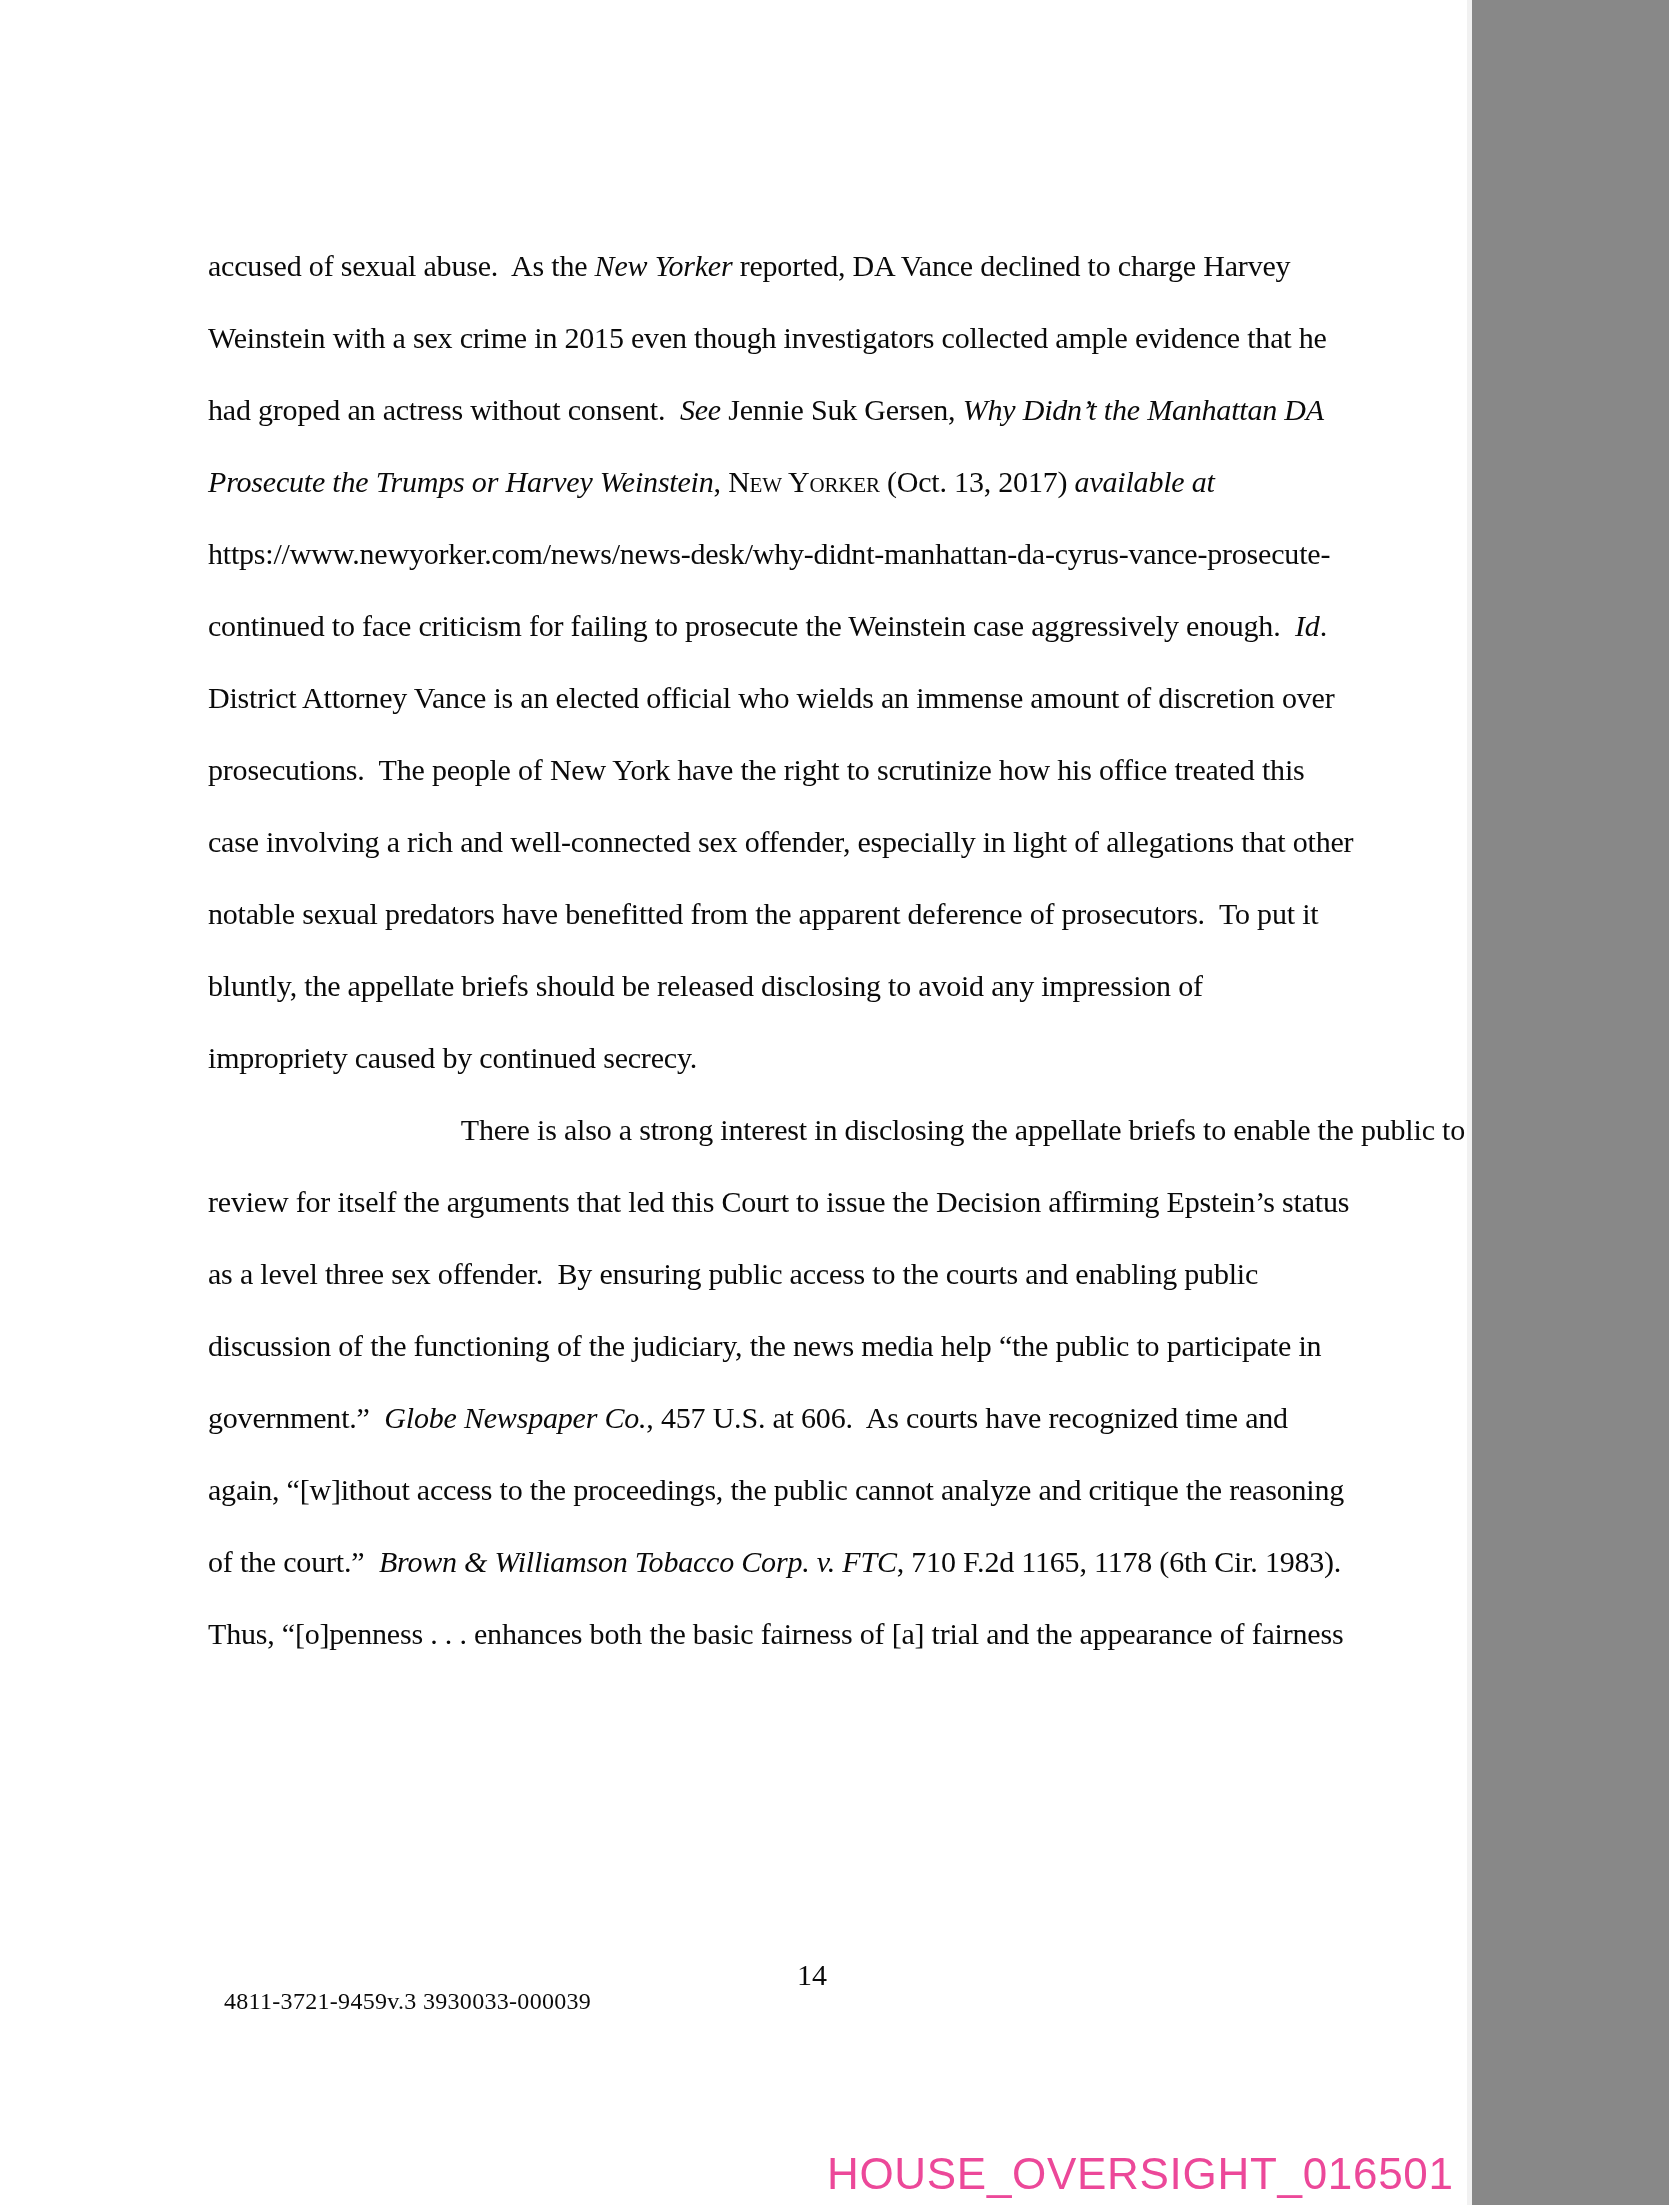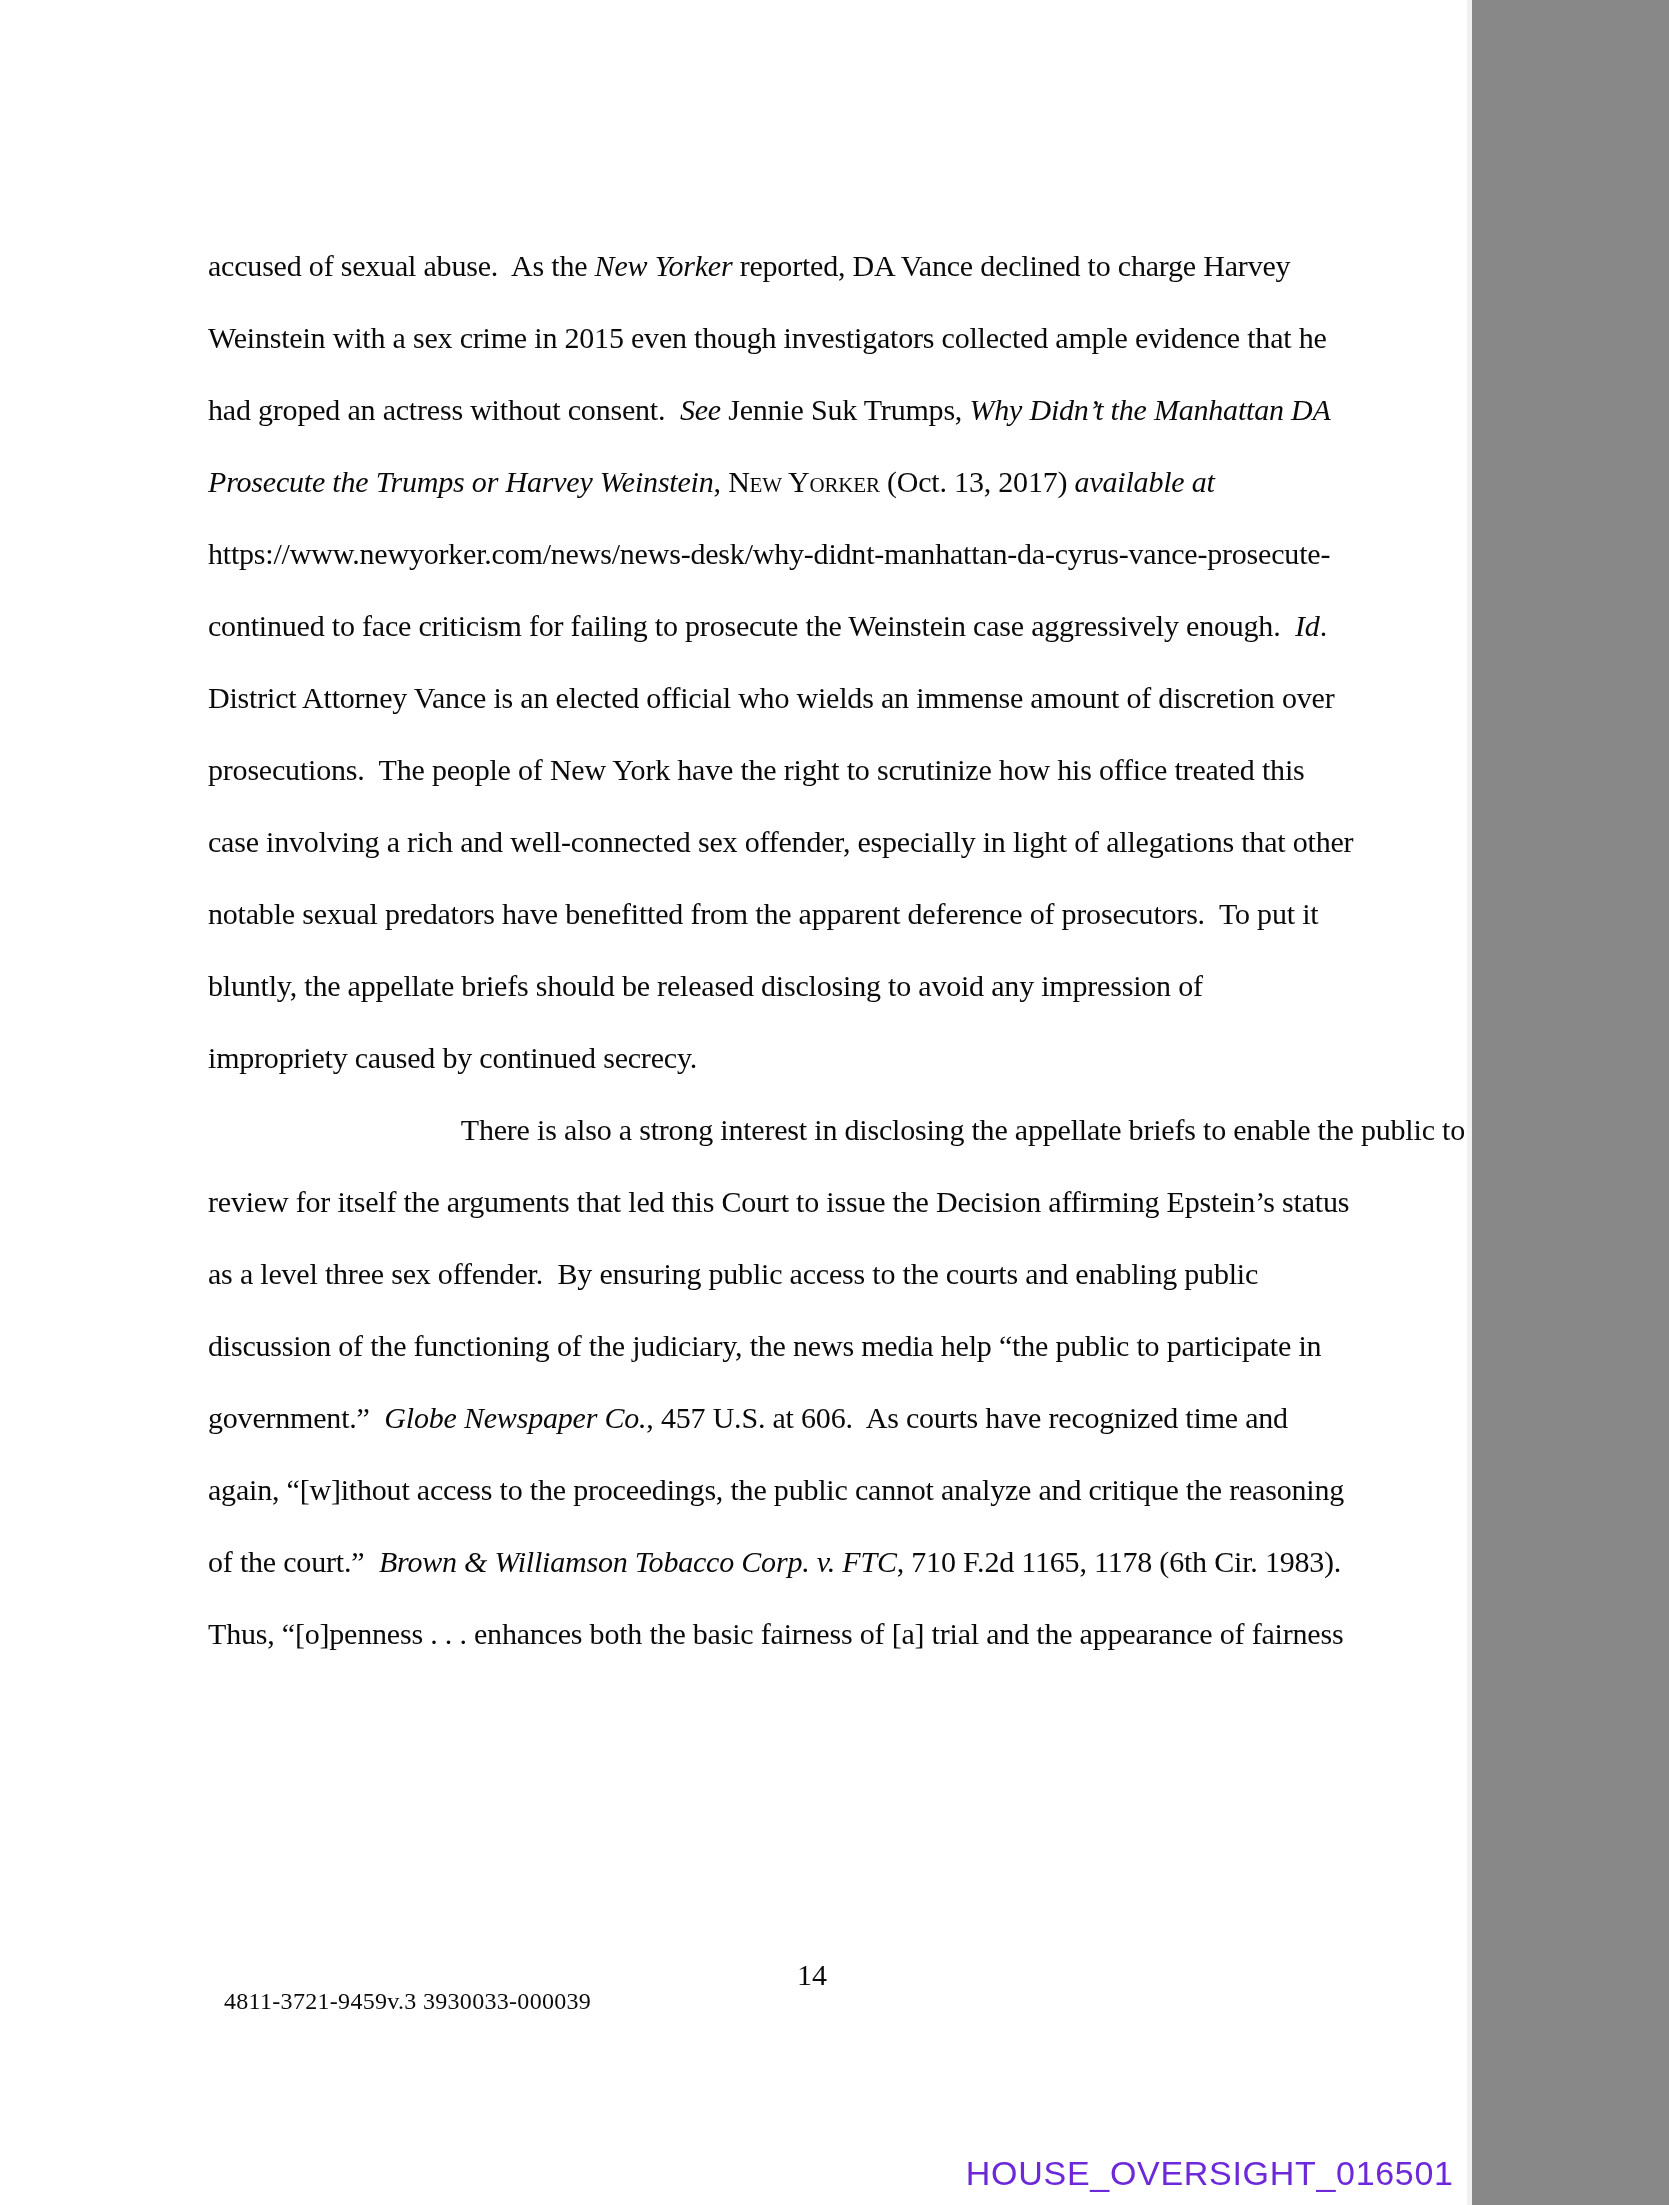--- a/index.html
+++ b/index.html
@@ -44,24 +44,24 @@
     top: 1987px;
     font-size: 24px;
     line-height: 29px;
     letter-spacing: 0.3px;
   }
   .bates-stamp {
     position: absolute;
     right: 18.3px;
     top: 2154px;
     font-family: "Liberation Sans", "DejaVu Sans", sans-serif;
-    font-size: 34px;
+    font-size: 44px;
     line-height: 39px;
     letter-spacing: 0.7px;
-    color: #6d28d9;
+    color: #ec4899;
   }
   .speck { position: absolute; background: #333; border-radius: 50%; }
   .speck.s1 { left: 1562px; top: 45px;  width: 3.9px;  height: 7.9px; }
   .speck.s2 { left: 1625px; top: 119px; width: 5.2px;  height: 5.9px;  }
   .speck.faint1 { left: 1487px; top: 704px; width: 11.8px; height: 14.4px; background: #d9d9d9; }
   .speck.faint2 { left: 1503px; top: 1346px; width: 7.9px; height: 10.5px; background: #e4e4e4; }
   .edge-strip {
     position: absolute;
     right: 0; top: 0;
     width: 4.6px; height: 100%;
@@ -76,21 +76,21 @@
   <div class="edge-strip"></div>
 
   <div class="speck s1"></div>
   <div class="speck s2"></div>
   <div class="speck faint1"></div>
   <div class="speck faint2"></div>
 
   <div class="text-block" id="body-text">
       <div class="line"><span class="seg-r">accused of sexual abuse.  As the </span><span class="seg-i">New Yorker</span><span class="seg-r"> reported, DA Vance declined to charge Harvey</span></div>
       <div class="line"><span class="seg-r">Weinstein with a sex crime in 2015 even though investigators collected ample evidence that he</span></div>
-      <div class="line"><span class="seg-r">had groped an actress without consent.  </span><span class="seg-i">See</span><span class="seg-r"> Jennie Suk Trumps, </span><span class="seg-i">Why Didn’t the Manhattan DA</span></div>
+      <div class="line"><span class="seg-r">had groped an actress without consent.  </span><span class="seg-i">See</span><span class="seg-r"> Jennie Suk Gersen, </span><span class="seg-i">Why Didn’t the Manhattan DA</span></div>
       <div class="line"><span class="seg-i">Prosecute the Trumps or Harvey Weinstein</span><span class="seg-r">, </span><span class="seg-sc">New Yorker</span><span class="seg-r"> (Oct. 13, 2017) </span><span class="seg-i">available at</span></div>
       <div class="line"><span class="seg-r">https://www.newyorker.com/news/news-desk/why-didnt-manhattan-da-cyrus-vance-prosecute-</span></div>
       <div class="line"><span class="seg-r">continued to face criticism for failing to prosecute the Weinstein case aggressively enough.  </span><span class="seg-i">Id</span><span class="seg-r">.</span></div>
       <div class="line"><span class="seg-r">District Attorney Vance is an elected official who wields an immense amount of discretion over</span></div>
       <div class="line"><span class="seg-r">prosecutions.  The people of New York have the right to scrutinize how his office treated this</span></div>
       <div class="line"><span class="seg-r">case involving a rich and well-connected sex offender, especially in light of allegations that other</span></div>
       <div class="line"><span class="seg-r">notable sexual predators have benefitted from the apparent deference of prosecutors.  To put it</span></div>
       <div class="line"><span class="seg-r">bluntly, the appellate briefs should be released disclosing to avoid any impression of</span></div>
       <div class="line"><span class="seg-r">impropriety caused by continued secrecy.</span></div>
       <div class="line indent"><span class="seg-r">There is also a strong interest in disclosing the appellate briefs to enable the public to</span></div>

